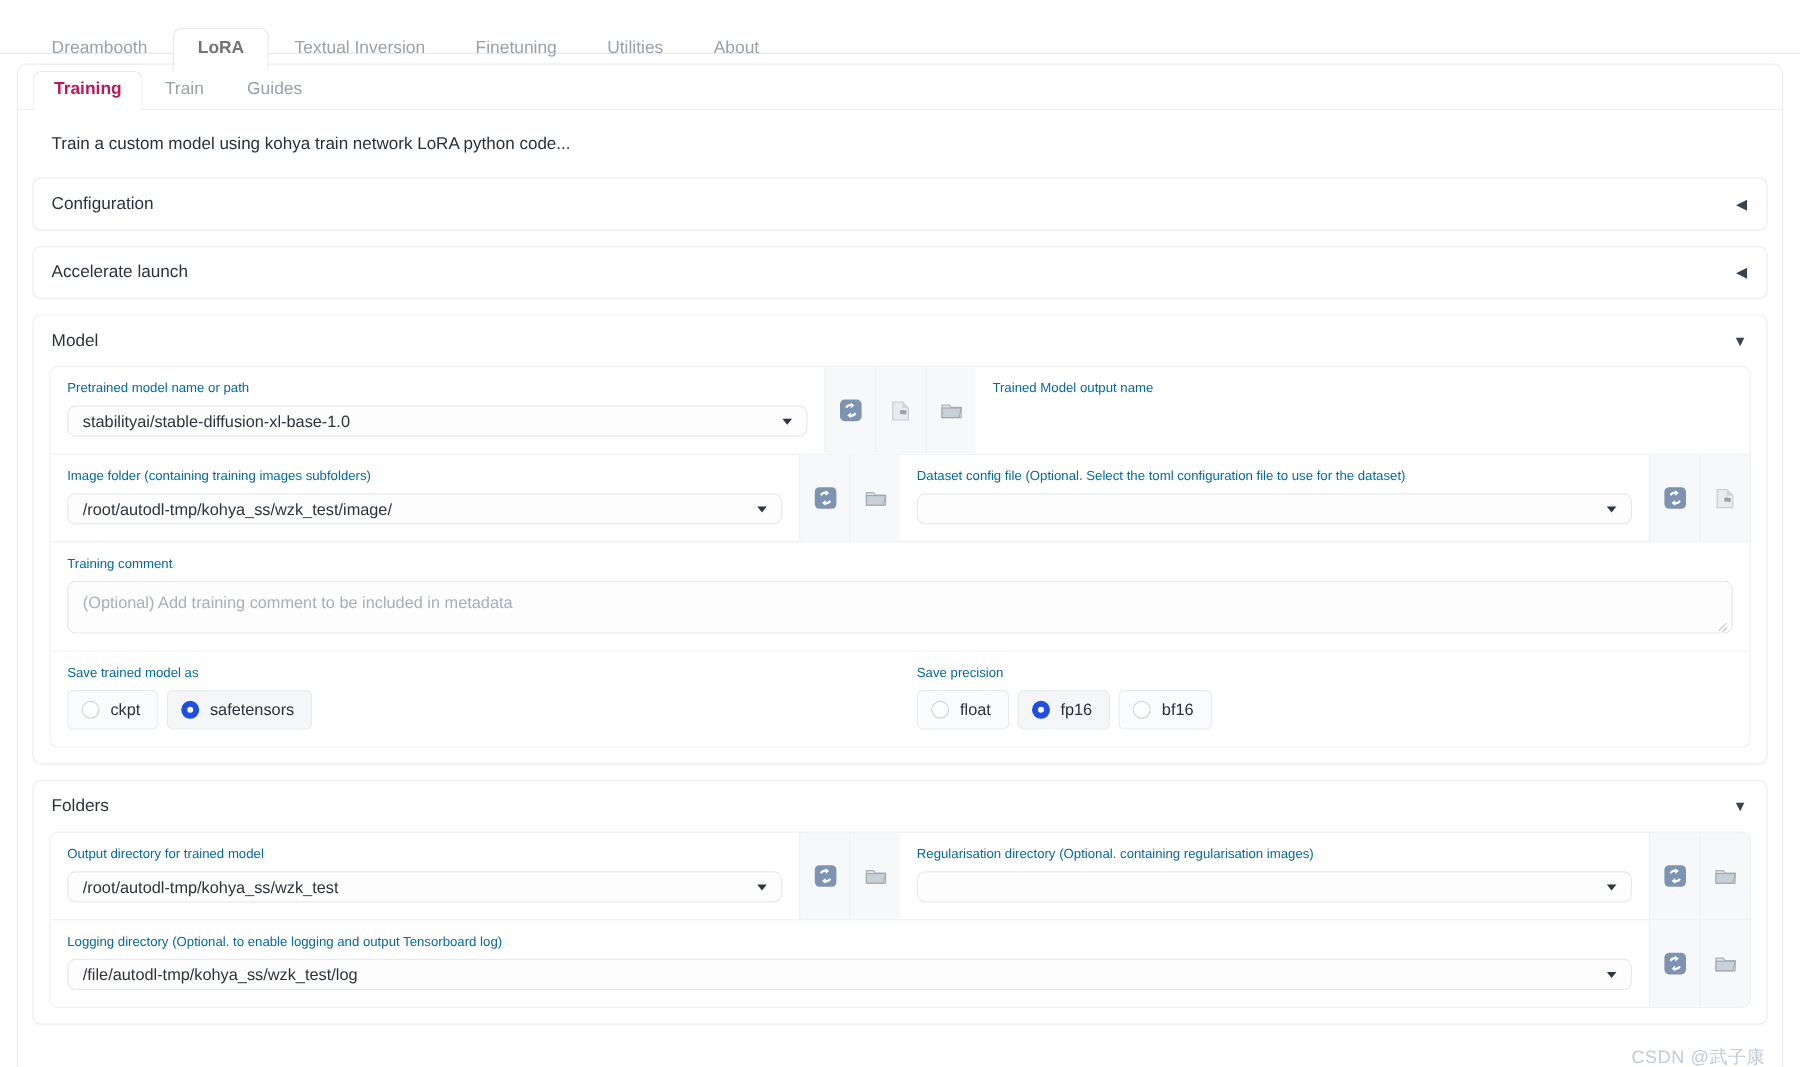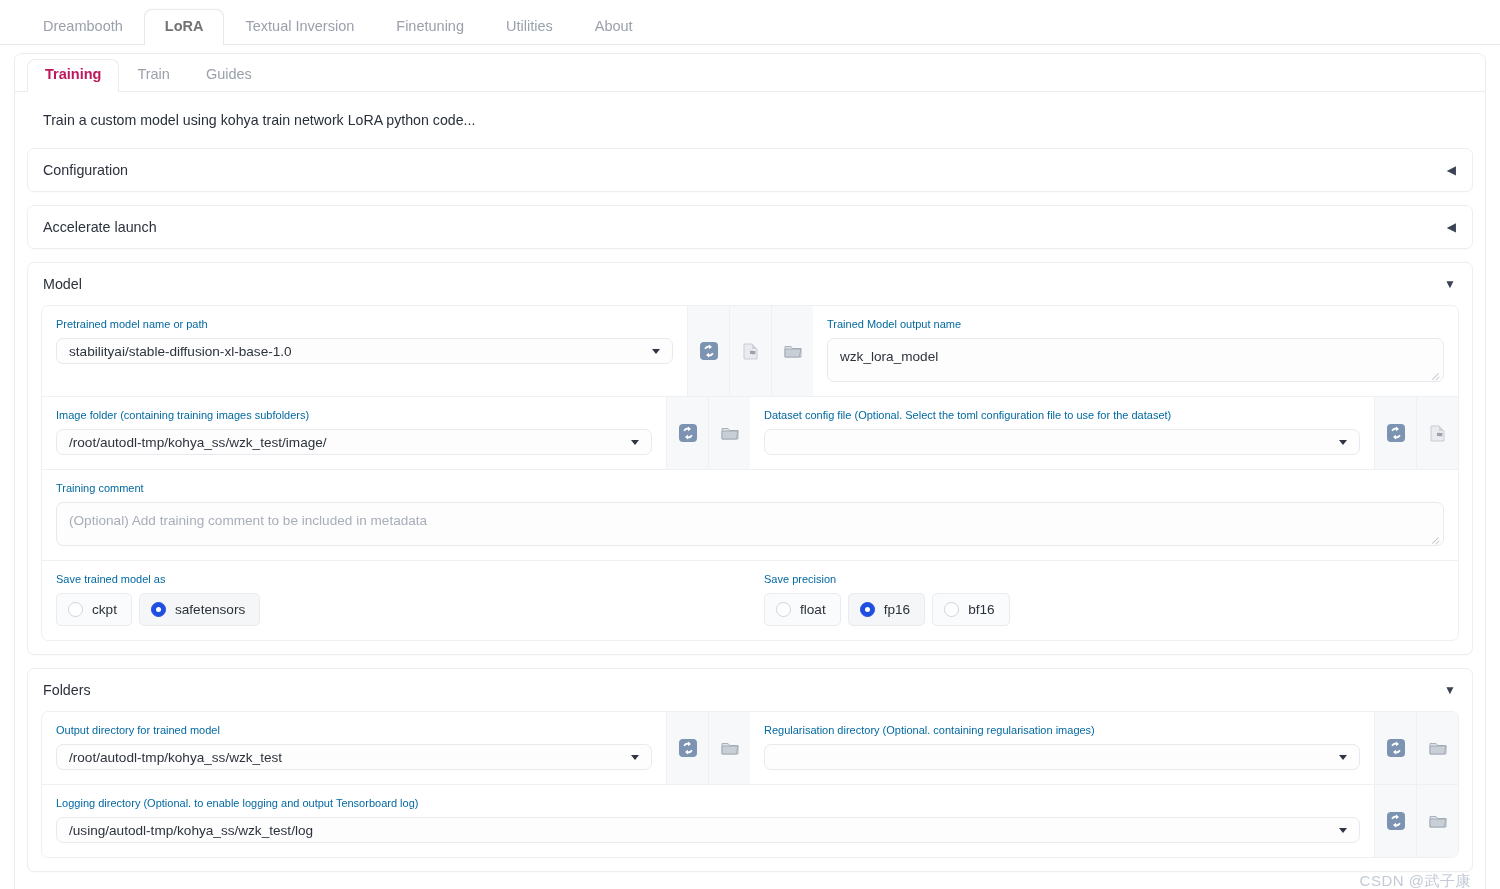--- a/index.html
+++ b/index.html
@@ -27,21 +27,21 @@
     padding: 9px 20px 10px 20px;
     font-size: 14.5px;
     color: #9aa1ab;
     border: 1px solid transparent;
     border-bottom: none;
     border-radius: 8px 8px 0 0;
     cursor: pointer;
     white-space: nowrap;
     line-height: 1.1;
     position: relative;
-    top: 1px;
+    top: 15px;
   }
   .toptab.active {
     color: #737373;
     font-weight: bold;
     background: #ffffff;
     border-color: #e6e8eb;
     box-shadow: 0 -1px 2px rgba(0,0,0,0.02);
   }
 
   
@@ -304,24 +304,20 @@
               </div>
               <div class="ibtn">
                 <svg width="22" height="22" viewBox="0 0 22 22">
                     <path d="M3 6.5h6l1.6 2H19v8.5H3z" fill="#dfe3e8" stroke="#aab1ba" stroke-width="1"></path>
                     <path d="M3 9h16l-1.8 8H3z" fill="#c9cfd6" stroke="#9aa2ad" stroke-width=".8"></path>
                   </svg>
               </div>
             </div>
             <div class="fcell">
               <div class="flabel">Trained Model output name</div>
-              <div class="ctl ta plain">
-                <span class="val">wzk_lora_model</span>
-                <span class="grip"></span>
-              </div>
             </div>
           </div>
 
           <div class="frow">
             <div class="fcell">
               <div class="flabel">Image folder (containing training images subfolders)</div>
               <div class="ctl">
                 <span class="val">/root/autodl-tmp/kohya_ss/wzk_test/image/</span>
                 <span class="caret-dn"></span>
               </div>
@@ -465,21 +461,21 @@
                     <path d="M3 9h16l-1.8 8H3z" fill="#c9cfd6" stroke="#9aa2ad" stroke-width=".8"></path>
                   </svg>
               </div>
             </div>
           </div>
 
           <div class="frow">
             <div class="fcell">
               <div class="flabel">Logging directory (Optional. to enable logging and output Tensorboard log)</div>
               <div class="ctl">
-                <span class="val">/using/autodl-tmp/kohya_ss/wzk_test/log</span>
+                <span class="val">/file/autodl-tmp/kohya_ss/wzk_test/log</span>
                 <span class="caret-dn"></span>
               </div>
             </div>
             <div class="iconstrip">
               <div class="ibtn">
                 <svg width="20" height="20" viewBox="0 0 20 20">
                     <rect x="1" y="1" width="18" height="18" rx="4" fill="#7d93b2"></rect>
                     <path d="M10 4.6a5.4 5.4 0 0 0-4.7 2.7l1.5.9A3.7 3.7 0 0 1 10 6.4v1.9l3-2.4-3-2.4z" fill="#fff"></path>
                     <path d="M10 15.4a5.4 5.4 0 0 0 4.7-2.7l-1.5-.9A3.7 3.7 0 0 1 10 13.6v-1.9l-3 2.4 3 2.4z" fill="#fff"></path>
                   </svg>

